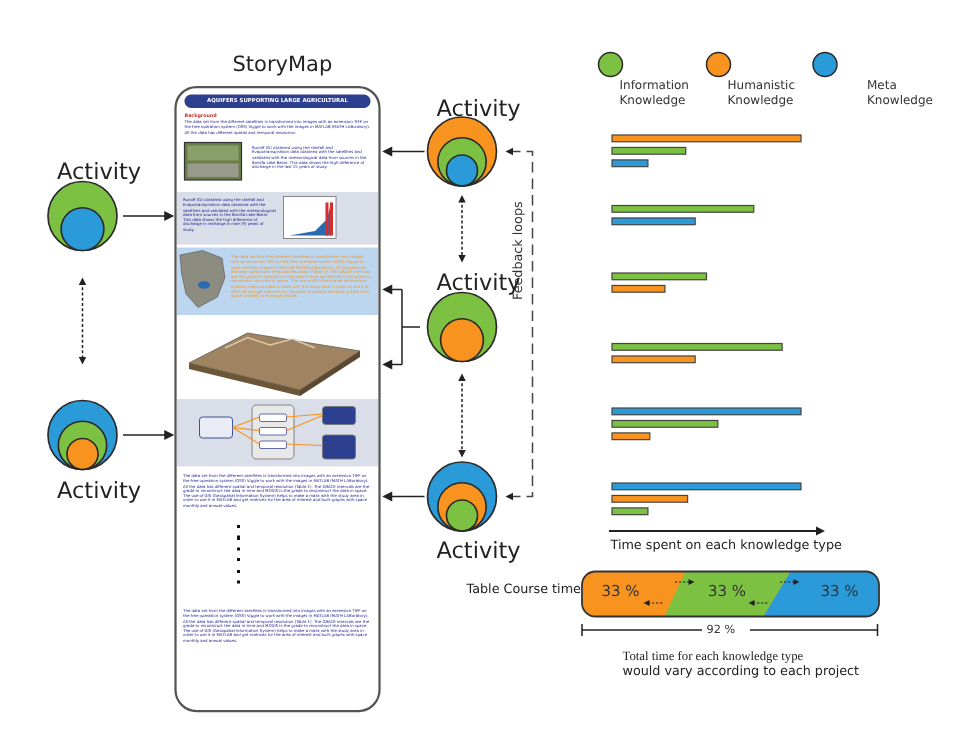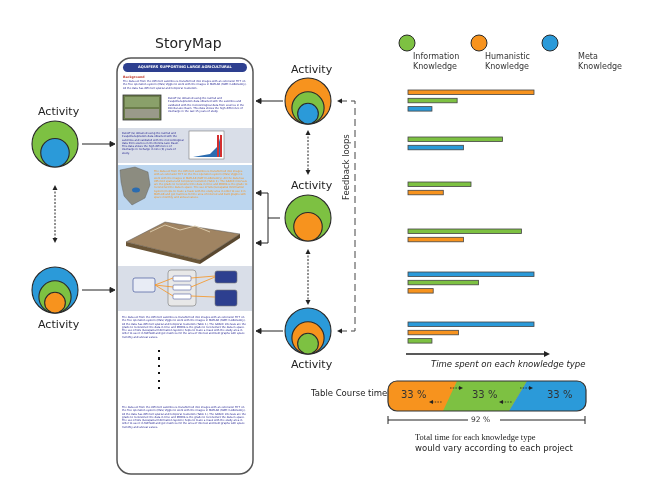--- a/index.html
+++ b/index.html
@@ -1,18 +1,18 @@
 <!DOCTYPE html>
 <html><head>
 <meta charset="utf-8">
 <style>
   html, body { margin: 0; padding: 0; background: #ffffff; }
   body { width: 650px; height: 491px; position: relative; overflow: hidden; font-family: "DejaVu Sans", sans-serif; color: #222; }
   .abs { position: absolute; }
-  .lbl { font-size: 11px; color: #222; }
+  .lbl { font-size: 15px; color: #222; }
   .title { font-size: 14px; color: #222; }
   .legend-text { font-size: 8px; line-height: 10px; color: #333; }
   .sm-text { font-size: 2.6px; line-height: 3.3px; color: #1a1a8c; }
   .sm-orange { color: #f7931e; }
   .caption { font-size: 8.5px; color: #222; }
   svg { position: absolute; left: 0; top: 0; }
 </style>
 </head>
 <body>
 
@@ -217,21 +217,21 @@
 </div>
 <div class="abs legend-text" style="left:485px;top:52px;">
   <div>Humanistic</div>
   <div>Knowledge</div>
 </div>
 <div class="abs legend-text" style="left:556px;top:52px;margin-left:22px;">
   <div>Meta</div>
   <div>Knowledge</div>
 </div>
 
-<div class="abs caption" style="left:431px;top:359px;font-style:italic;">Time spent on each knowledge type</div>
+<div class="abs caption" style="left:407px;top:359px;">Time spent on each knowledge type</div>
 
 <div class="abs caption" style="left:311px;top:388px;">Table Course time</div>
 <div class="abs" style="left:401px;top:389px;font-size:10px;color:#333;">33 %</div>
 <div class="abs" style="left:472px;top:389px;font-size:10px;color:#333;">33 %</div>
 <div class="abs" style="left:547px;top:389px;font-size:10px;color:#333;">33 %</div>
 <div class="abs" style="left:471px;top:415px;font-size:7.5px;color:#333;">92 %</div>
 <div class="abs caption" style="left:415px;top:432px;font-family:Liberation Serif, serif;">Total time for each knowledge type</div>
 <div class="abs caption" style="left:415px;top:443px;">would vary according to each project</div>
 
 </body></html>

